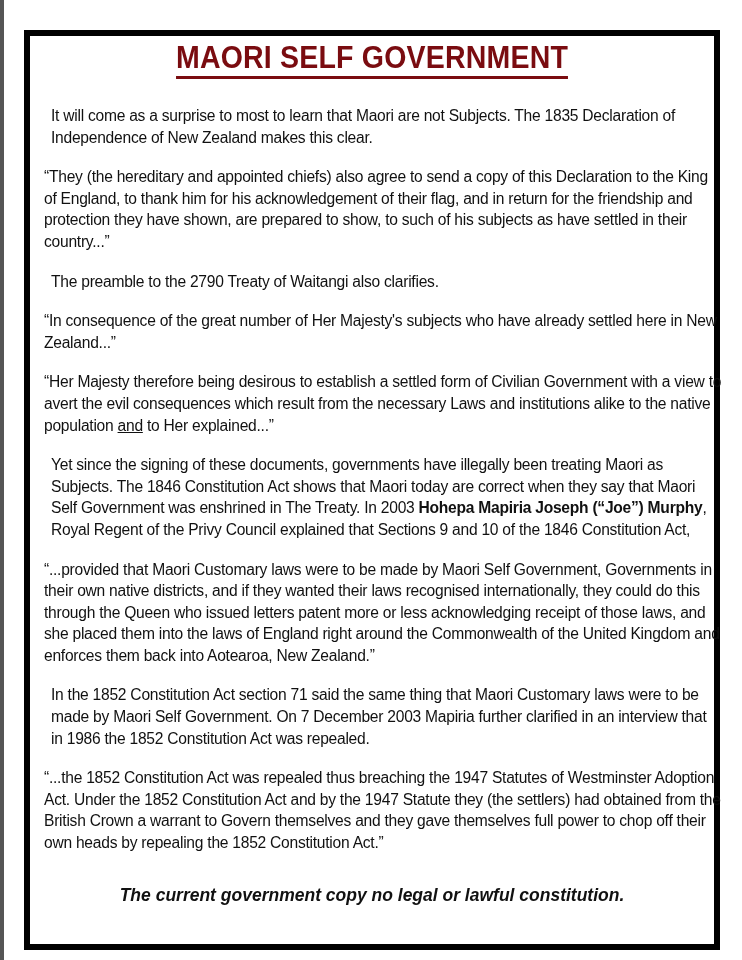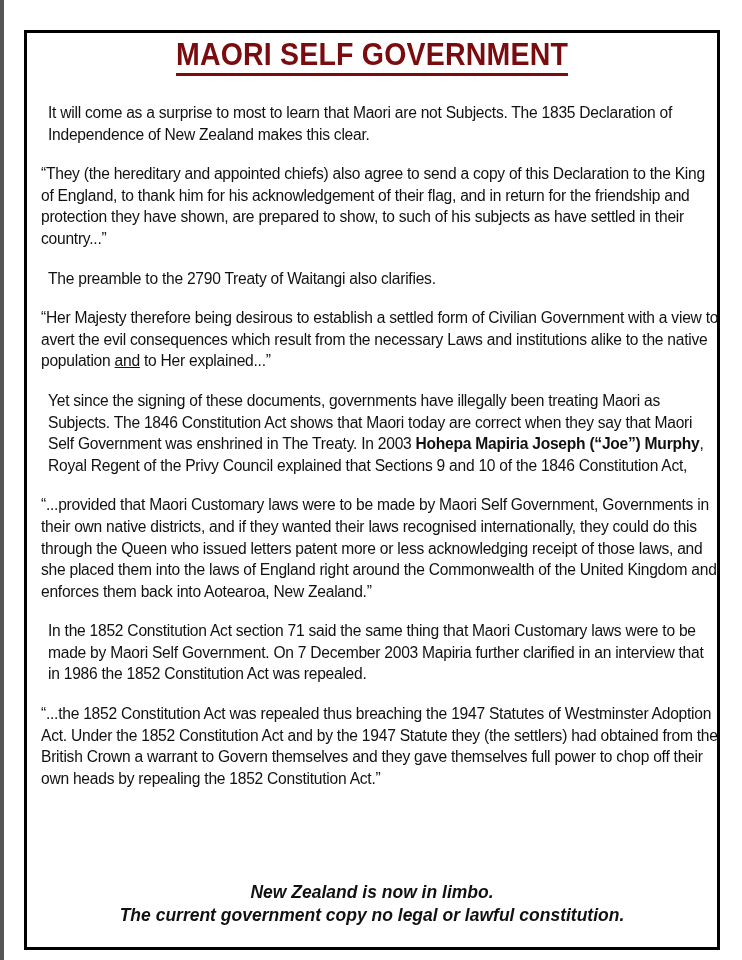--- a/index.html
+++ b/index.html
@@ -3,21 +3,21 @@
 <meta charset="utf-8">
 <style>
   html, body { margin: 0; padding: 0; }
   body {
     width: 742px; height: 960px; background: #ffffff; position: relative; overflow: hidden;
     font-family: "Liberation Sans", sans-serif; color: #111;
   }
   .left-edge { position: absolute; left: 0; top: 0; width: 4px; height: 960px; background: #555; }
   .page {
     position: absolute; left: 24px; top: 30px; width: 696px; height: 920px;
-    border: 3px solid #000000; box-sizing: border-box; background: #fff;
+    border: 6px solid #000000; box-sizing: border-box; background: #fff;
   }
   .title {
     position: absolute; left: 0; right: 0; top: 4px; text-align: center;
     font-family: "Liberation Sans", sans-serif; font-weight: bold; font-size: 31px;
     color: #7a0c10; letter-spacing: 0.2px; transform: scaleX(0.92);
   }
   .title span { border-bottom: 3px solid #7a0c10; padding-bottom: 1px; }
   .content { position: absolute; left: 4px; top: 69px; width: 688px; }
   p { margin: 0; font-size: 15.6px; line-height: 21.6px; letter-spacing: -0.25px; }
   .para { margin-bottom: 18px; margin-left: 17px; }
@@ -35,24 +35,24 @@
 
 <div class="page">
   <div class="title">
     <span>MAORI SELF GOVERNMENT</span>
   </div>
 
   <div class="content">
     <p class="para">It will come as a surprise to most to learn that Maori are not Subjects. The 1835 Declaration of Independence of New Zealand makes this clear.</p>
     <p class="quote">“They (the hereditary and appointed chiefs) also agree to send a copy of this Declaration to the King of England, to thank him for his acknowledgement of their flag, and in return for the friendship and protection they have shown, are prepared to show, to such of his subjects as have settled in their country...”</p>
     <p class="para">The preamble to the 2790 Treaty of Waitangi also clarifies.</p>
+    <p class="quote">“In consequence of the great number of Her Majesty's subjects who have already settled here in New Zealand...”</p>
     <p class="quote"><span>“Her Majesty therefore being desirous to establish a settled form of Civilian Government with a view to avert the evil consequences which result from the necessary Laws and institutions alike to the native population </span><u>and</u><span> to Her explained...”</span></p>
     <p class="para"><span>Yet since the signing of these documents, governments have illegally been treating Maori as Subjects. The 1846 Constitution Act shows that Maori today are correct when they say that Maori Self Government was enshrined in The Treaty. In 2003 </span><b>Hohepa Mapiria Joseph (“Joe”) Murphy</b><span>, Royal Regent of the Privy Council explained that Sections 9 and 10 of the 1846 Constitution Act,</span></p>
     <p class="quote">“...provided that Maori Customary laws were to be made by Maori Self Government, Governments in their own native districts, and if they wanted their laws recognised internationally, they could do this through the Queen who issued letters patent more or less acknowledging receipt of those laws, and she placed them into the laws of England right around the Commonwealth of the United Kingdom and enforces them back into Aotearoa, New Zealand.”</p>
     <p class="para">In the 1852 Constitution Act section 71 said the same thing that Maori Customary laws were to be made by Maori Self Government. On 7 December 2003 Mapiria further clarified in an interview that in 1986 the 1852 Constitution Act was repealed.</p>
     <p class="quote">“...the 1852 Constitution Act was repealed thus breaching the 1947 Statutes of Westminster Adoption Act. Under the 1852 Constitution Act and by the 1947 Statute they (the settlers) had obtained from the British Crown a warrant to Govern themselves and they gave themselves full power to chop off their own heads by repealing the 1852 Constitution Act.”</p>
   </div>
 
   <div class="closing">
-    <div>New Zealand is now in limbo.</div>
     <div>The current government copy no legal or lawful constitution.</div>
   </div>
 </div>
 
 </body></html>

